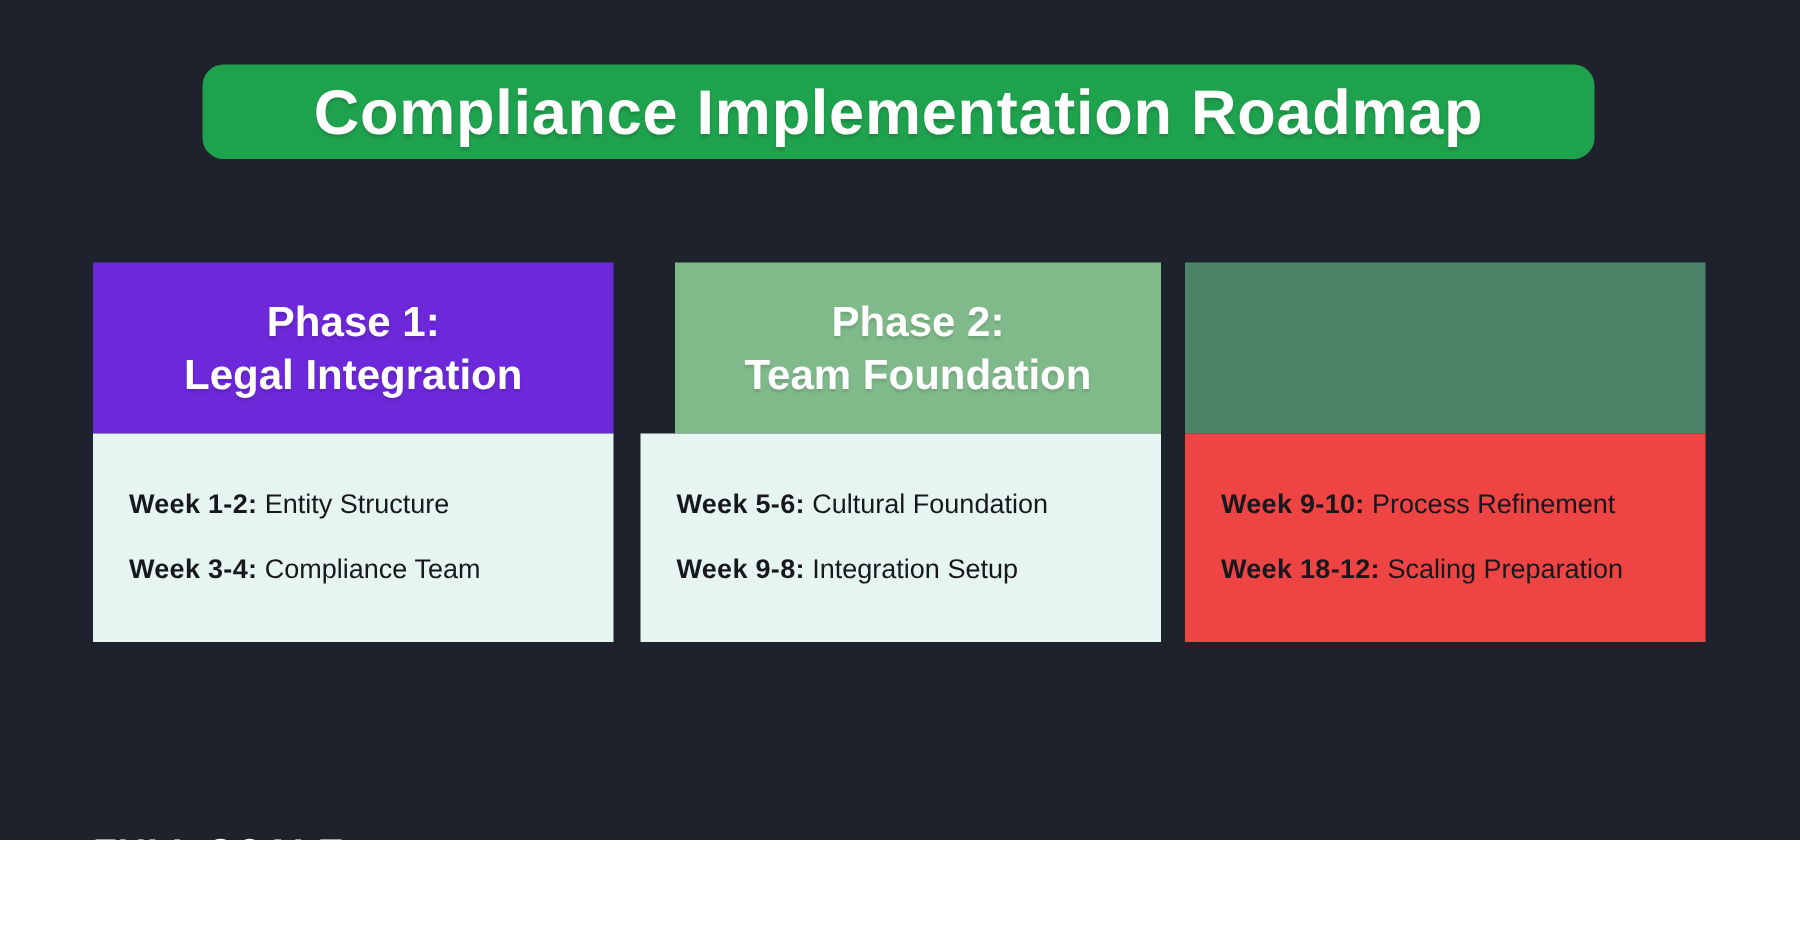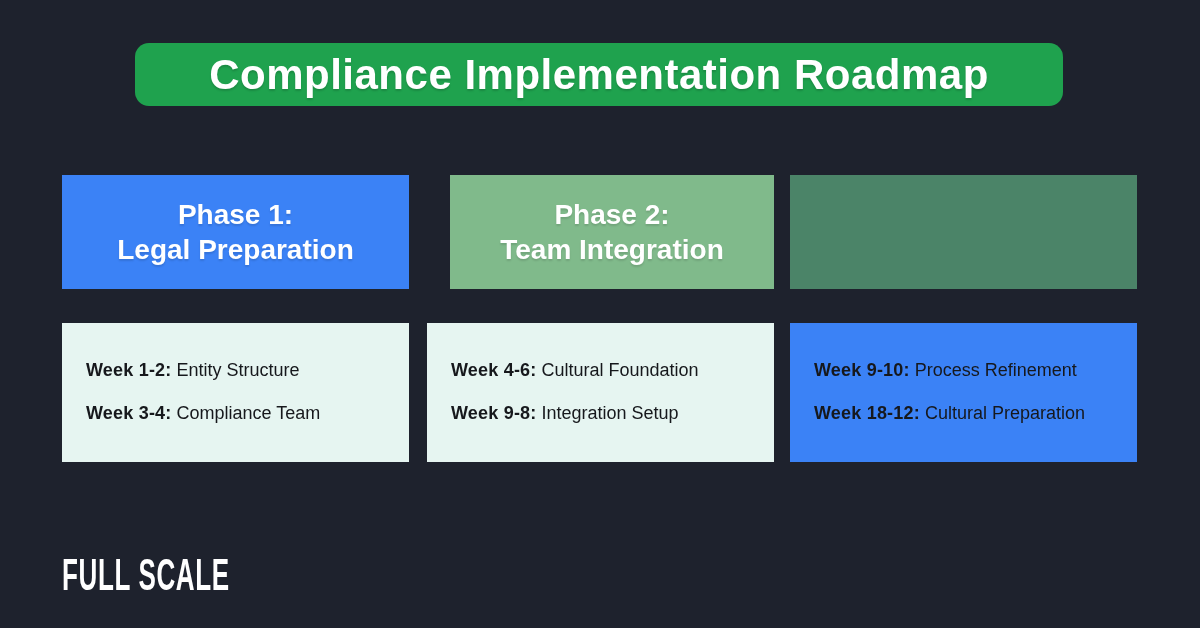--- a/index.html
+++ b/index.html
@@ -4,21 +4,21 @@
 <style>
   * { margin: 0; padding: 0; box-sizing: border-box; }
   html, body { width: 1200px; height: 628px; }
   body {
     font-family: "Liberation Sans", sans-serif;
     overflow: hidden;
   }
   .canvas {
     position: relative;
     width: 1200px;
-    height: 628px;
+    height: 560px;
     background: #1E222D;
   }
   .banner {
     position: absolute;
     left: 135px;
     top: 43px;
     width: 928px;
     height: 63px;
     background: #1FA24E;
     border-radius: 14px;
@@ -55,21 +55,20 @@
     color: #FFFFFF;
     font-size: 28px;
     font-weight: 700;
     line-height: 35px;
     text-shadow: 0 2px 2px rgba(0,0,0,0.12);
   }
   .card-body {
     height: 139px;
     background: #E6F5F1;
     padding: 36px 0 0 24px;
-    margin-top: 34px;
   }
   .item {
     font-size: 18px;
     color: #16181C;
     line-height: 22px;
     margin-bottom: 21px;
     white-space: nowrap;
   }
   .item strong { font-weight: 700; letter-spacing: 0.2px; }
   .logo {
@@ -93,64 +92,64 @@
 </head>
 <body>
 
 <div class="canvas" style="background: rgb(30, 34, 45);">
 
   <div class="banner" style="background: rgb(31, 162, 78);">
     <h1>Compliance Implementation Roadmap</h1>
   </div>
 
   <section class="card" id="phase-1">
-    <header class="card-header" style="background: #3b82f6;">
+    <header class="card-header" style="background: #6d28d9;">
       <div class="ph-line">Phase 1:</div>
-      <div class="ph-line">Legal Preparation</div>
+      <div class="ph-line">Legal Integration</div>
     </header>
     <div class="card-body" style="background: rgb(230, 245, 241);">
       <p class="item">
         <strong>Week 1-2:</strong>
         <span>Entity Structure</span>
       </p>
       <p class="item">
         <strong>Week 3-4:</strong>
         <span>Compliance Team</span>
       </p>
     </div>
   </section>
 
   <section class="card" id="phase-2">
     <header class="card-header" style="background: rgb(128, 186, 139); margin-left: 23px;">
       <div class="ph-line">Phase 2:</div>
-      <div class="ph-line">Team Integration</div>
+      <div class="ph-line">Team Foundation</div>
     </header>
     <div class="card-body" style="background: rgb(230, 245, 241);">
       <p class="item">
-        <strong>Week 4-6:</strong>
+        <strong>Week 5-6:</strong>
         <span>Cultural Foundation</span>
       </p>
       <p class="item">
         <strong>Week 9-8:</strong>
         <span>Integration Setup</span>
       </p>
     </div>
   </section>
 
   <section class="card" id="phase-3">
     <header class="card-header" style="background: rgb(75, 132, 104);">
     </header>
-    <div class="card-body" style="background: #3b82f6;">
+    <div class="card-body" style="background: #ef4444;">
       <p class="item">
         <strong>Week 9-10:</strong>
         <span>Process Refinement</span>
       </p>
       <p class="item">
         <strong>Week 18-12:</strong>
-        <span>Cultural Preparation</span>
+        <span>Scaling Preparation</span>
       </p>
     </div>
   </section>
 
   <div class="logo">
     <span class="logo-text">FULL SCALE</span>
   </div>
 
 </div>
 

